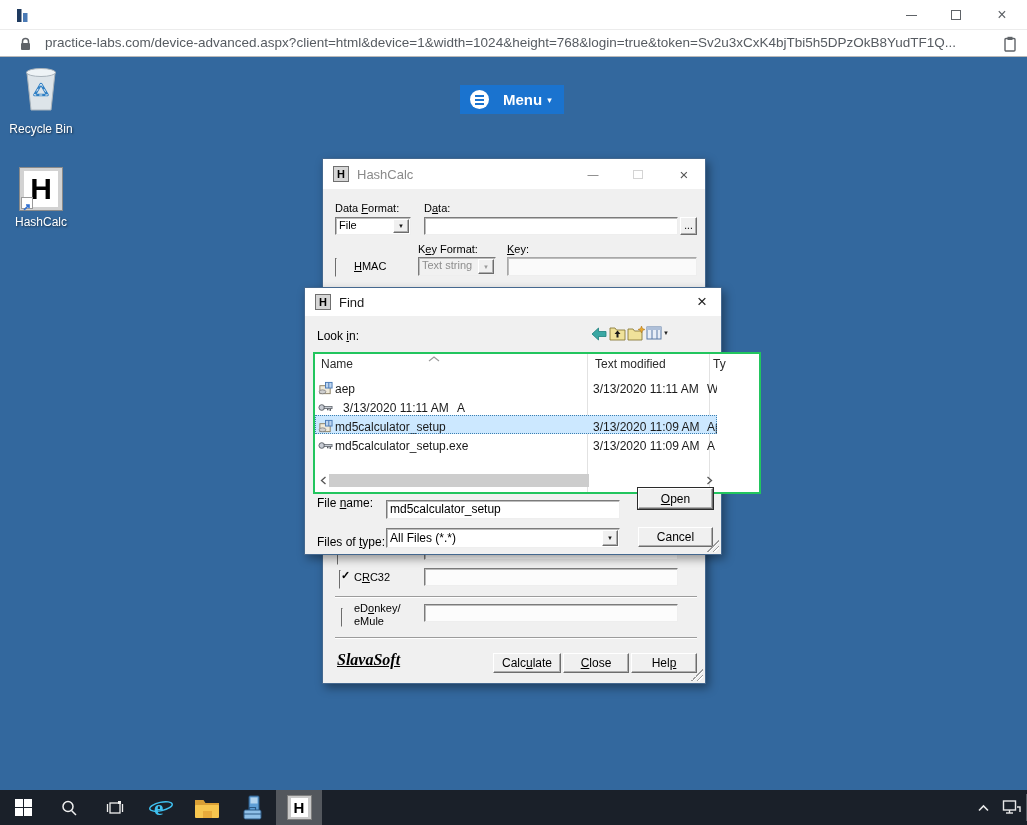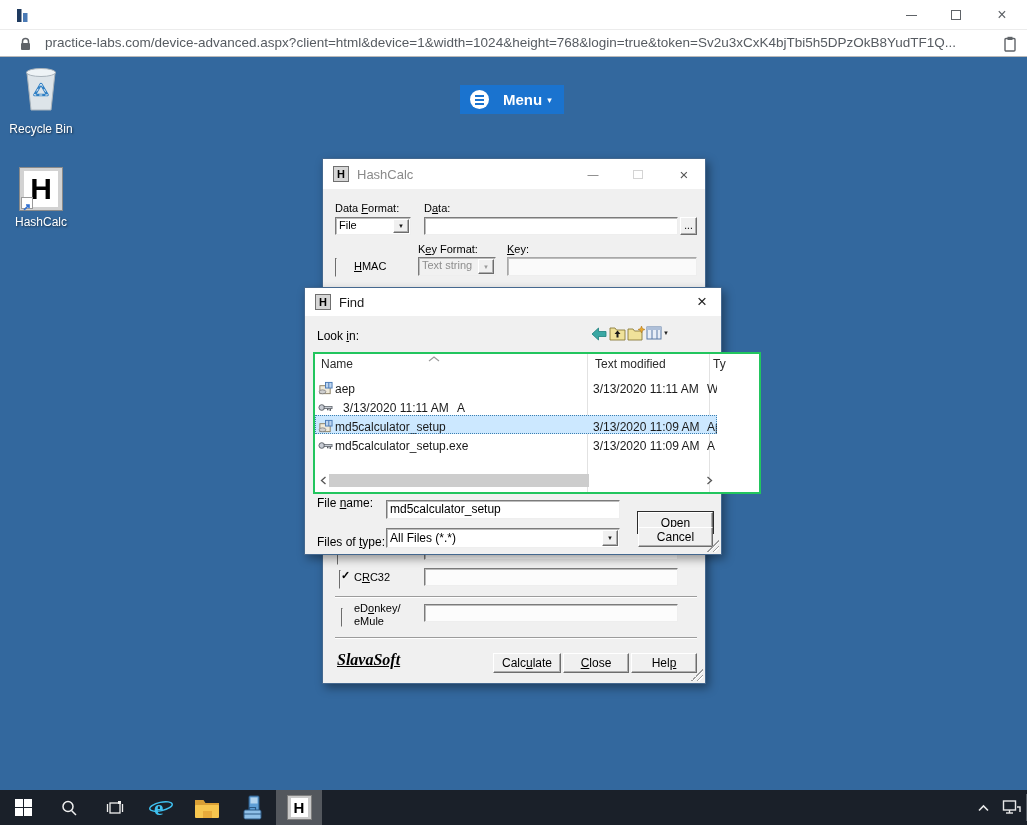--- a/index.html
+++ b/index.html
@@ -343,21 +343,21 @@
               <path d="M1.5 1 L5.5 4.5 L1.5 8" fill="none" stroke="#555" stroke-width="1.3"></path>
             </svg>
           </span>
       </div>
     </div>
 
     <span class="f-lbl abs" style="left:12px;top:208px"><span>File </span><u>n</u><span>ame:</span></span>
     <div class="sunken abs" style="left:81px;top:212px;width:234px;height:19px">
       <div class="field-text" style="font-size:12px;line-height:17px">md5calculator_setup</div>
     </div>
-    <div class="raised btn abs" style="left:333px;top:224px;width:75px;height:21px;box-shadow:inset -1px -1px 0 #aeaeae, 0 0 0 1px #2b2b2b">
+    <div class="raised btn abs" style="left:333px;top:200px;width:75px;height:21px;box-shadow:inset -1px -1px 0 #aeaeae, 0 0 0 1px #2b2b2b">
         <span><span></span><u>O</u><span>pen</span></span>
       </div>
 
     <span class="f-lbl abs" style="left:12px;top:247px"><span>Files of </span><u>t</u><span>ype:</span></span>
     <div class="sunken abs" style="left:81px;top:240px;width:234px;height:20px">
       <div class="field-text" style="font-size:12px;line-height:18px">All Files (*.*)</div>
       <span class="ddbtn raised">
           <span>▼</span>
         </span>
     </div>

